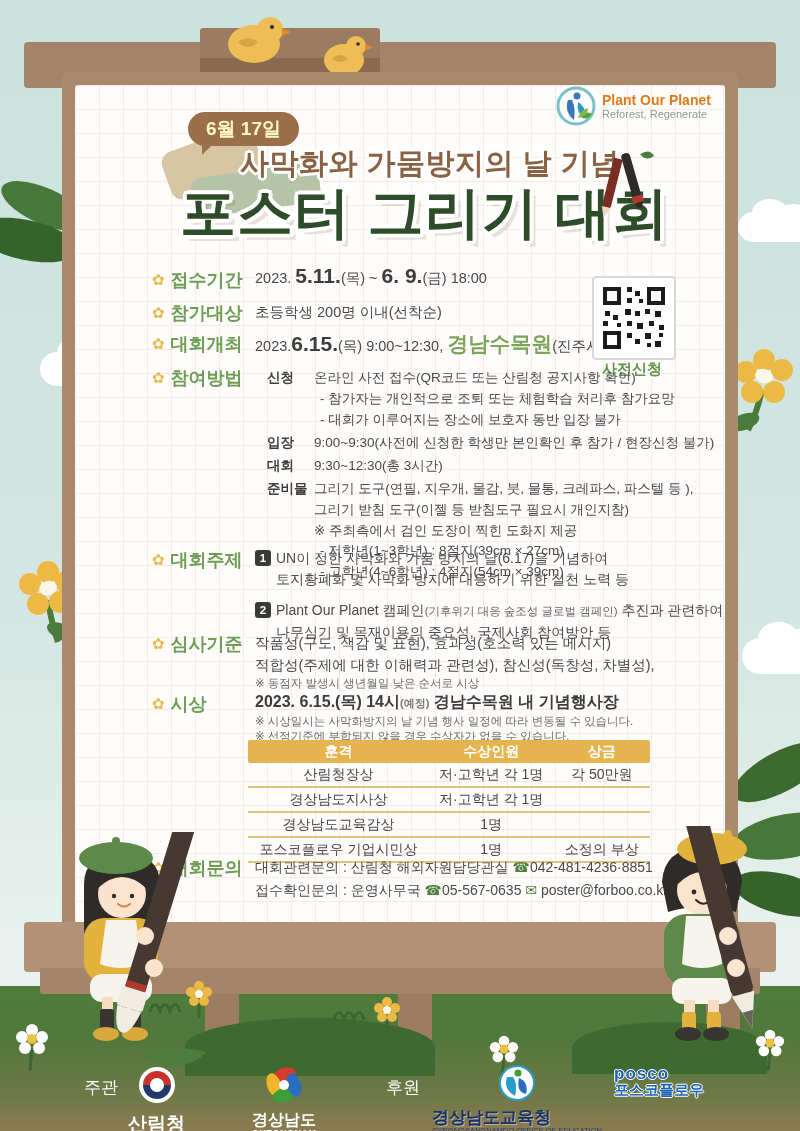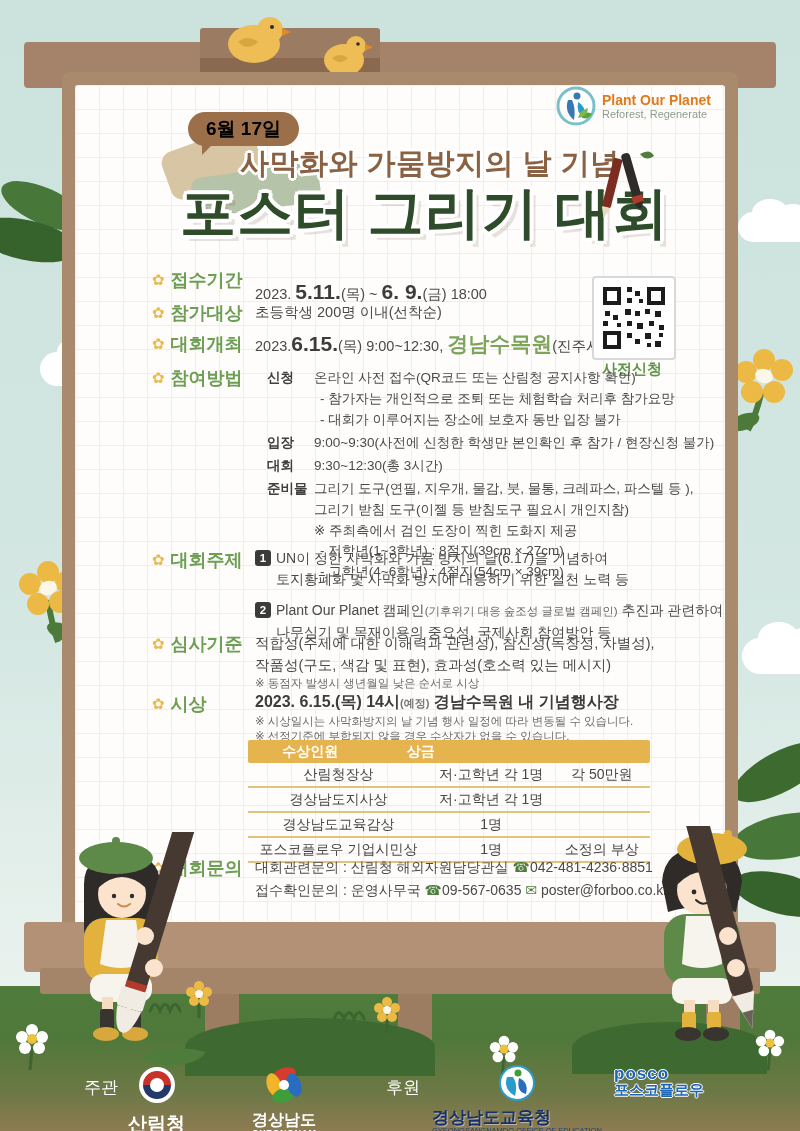--- a/index.html
+++ b/index.html
@@ -22,21 +22,21 @@
   .bottom-bar{left:24px;top:922px;width:752px;height:50px;background:#b29176;border-radius:4px;z-index:8;}
   .bottom-lip{left:40px;top:968px;width:720px;height:26px;background:#a5856a;border-radius:3px;z-index:8;}
 
   
   .ground{left:0;top:986px;width:800px;height:145px;z-index:4;
     background:linear-gradient(180deg,#4f7c3b 0%,#50783b 35%,#6b7845 72%,#8d7b52 100%);}
   .mound{background:#3e6a31;border-radius:50% 50% 0 0;z-index:9;}
 
   
   .date-badge{left:188px;top:112px;height:34px;padding:0 18px;background:#9c6f4b;border-radius:17px;
-    color:#000000;font-weight:bold;font-size:19px;line-height:34px;z-index:10;}
+    color:#fef9c3;font-weight:bold;font-size:19px;line-height:34px;z-index:10;}
   .date-badge:after{content:"";position:absolute;left:14px;bottom:-9px;border:7px solid transparent;border-top-color:#9c6f4b;border-left-color:#9c6f4b;}
   .swash1{left:164px;top:138px;width:96px;height:50px;background:#d8c5a3;border-radius:12px;transform:rotate(-20deg);z-index:9;}
   .swash2{left:192px;top:170px;width:128px;height:40px;background:#b5c4a9;border-radius:10px;transform:rotate(-8deg);z-index:9;}
   .subtitle{left:240px;top:144px;font-size:29px;font-weight:800;color:#8a6143;letter-spacing:0.5px;z-index:10;
     text-shadow:3px 0 #fff,-3px 0 #fff,0 3px #fff,0 -3px #fff,2px 2px #fff,-2px 2px #fff,2px -2px #fff,-2px -2px #fff;}
   .main-title{left:180px;top:176px;font-size:56px;font-weight:900;color:#2e4c29;letter-spacing:1px;z-index:10;
     text-shadow:4px 0 #fff,-4px 0 #fff,0 4px #fff,0 -4px #fff,3px 3px #fff,-3px 3px #fff,3px -3px #fff,-3px -3px #fff,6px 6px 0 rgba(90,70,40,.15);}
 
   .pop-logo{left:556px;top:86px;display:flex;align-items:center;gap:6px;z-index:10;}
   .pop-name{color:#e07a1f;font-weight:bold;font-size:14px;line-height:16px;}
@@ -252,21 +252,21 @@
         <rect x="46" y="50" width="11" height="7" fill="#b23a2c"></rect>
         <path d="M47 57 q4.5 12 9 0z" fill="#2f2b28"></path>
       </g>
     <path d="M58 8 q10 -6 14 2 q-8 6 -14 -2z" fill="#4e7d3e"></path>
   </svg>
 
   <div class="abs sec-label" style="left:152px;top:268px;">
     <span class="flower-ico">✿</span>
     <span>접수기간</span>
   </div>
-  <div class="abs body15 nowrap" style="left:255px;top:280px;">
+  <div class="abs body15 nowrap" style="left:255px;top:264px;">
     <span>2023. </span><span class="bignum">5.11.</span><span>(목) ~ </span><span class="bignum">6. 9.</span><span>(금) 18:00</span>
   </div>
 
   <div class="abs sec-label" style="left:152px;top:301px;">
     <span class="flower-ico">✿</span>
     <span>참가대상</span>
   </div>
   <div class="abs body15 nowrap" style="left:255px;top:303px;">초등학생 200명 이내(선착순)</div>
 
   <div class="abs sec-label" style="left:152px;top:332px;">
@@ -366,39 +366,40 @@
     <div style="padding-left:21px">토지황폐화 및 사막화 방지에 대응하기 위한 실천 노력 등</div>
     <div style="margin-top:10px"><span class="numbox">2</span><span>Plant Our Planet 캠페인</span><span style="font-size:11.5px;color:#666">(기후위기 대응 숲조성 글로벌 캠페인)</span><span> 추진과 관련하여</span></div>
     <div style="padding-left:21px">나무심기 및 목재이용의 중요성, 국제사회 참여방안 등</div>
   </div>
 
   <div class="abs sec-label" style="left:152px;top:632px;">
     <span class="flower-ico">✿</span>
     <span>심사기준</span>
   </div>
   <div class="abs" style="left:255px;top:632px;z-index:10;white-space:nowrap;">
+    <div style="font-size:14.5px;color:#4a4a4a;line-height:22px;">작품성(구도, 색감 및 표현), 효과성(호소력 있는 메시지)</div>
     <div style="font-size:14.5px;color:#4a4a4a;line-height:22px;">적합성(주제에 대한 이해력과 관련성), 참신성(독창성, 차별성),</div>
-    <div style="font-size:14.5px;color:#4a4a4a;line-height:22px;">작품성(구도, 색감 및 표현), 효과성(호소력 있는 메시지)</div>
     <div class="fineprint">※ 동점자 발생시 생년월일 낮은 순서로 시상</div>
   </div>
 
   <div class="abs sec-label" style="left:152px;top:692px;">
     <span class="flower-ico">✿</span>
     <span>시상</span>
   </div>
   <div class="abs nowrap" style="left:255px;top:692px;z-index:10;font-size:16px;font-weight:bold;color:#3c3c3c;">
     <span>2023. 6.15.(목) 14시</span><span style="font-size:11px;color:#777;">(예정)</span><span> 경남수목원 내 기념행사장</span>
   </div>
   <div class="abs" style="left:255px;top:714px;z-index:10;white-space:nowrap;">
     <div class="fineprint">※ 시상일시는 사막화방지의 날 기념 행사 일정에 따라 변동될 수 있습니다.</div>
     <div class="fineprint">※ 선정기준에 부합되지 않을 경우 수상자가 없을 수 있습니다.</div>
   </div>
 
   <div class="abs aw-table">
     <div class="aw-head">
+      <div class="aw-c1">훈격</div>
       <div class="aw-c2">수상인원</div>
       <div class="aw-c3">상금</div>
     </div>
     <div class="aw-row">
       <div class="aw-c1">산림청장상</div>
       <div class="aw-c2">저·고학년 각 1명</div>
       <div class="aw-c3">각 50만원</div>
     </div>
     <div class="aw-row">
       <div class="aw-c1">경상남도지사상</div>
@@ -419,21 +420,21 @@
 
   <div class="abs sec-label" style="left:152px;top:856px;">
     <span class="flower-ico">✿</span>
     <span>대회문의</span>
   </div>
   <div class="abs nowrap" style="left:255px;top:856px;z-index:10;font-size:14px;color:#4a4a4a;line-height:23px;">
     <div>
       <span>대회관련문의 : 산림청 해외자원담당관실 </span><span class="green-ico">☎</span><span>042-481-4236·8851</span>
     </div>
     <div>
-      <span>접수확인문의 : 운영사무국 </span><span class="green-ico">☎</span><span>09-567-0635</span><span> </span><span class="green-ico">✉</span><span> </span><span>poster@forboo.co.kr</span>
+      <span>접수확인문의 : 운영사무국 </span><span class="green-ico">☎</span><span>05-567-0635</span><span> </span><span class="green-ico">✉</span><span> </span><span>poster@forboo.co.kr</span>
     </div>
   </div>
 
   <svg class="abs" style="left:46px;top:832px;z-index:10;" width="168" height="238" viewBox="0 0 168 238">
     <path d="M38 52 q0 -30 38 -30 q38 0 38 30 l0 44 q0 14 -14 14 l-48 0 q-14 0 -14 -14 z" fill="#2e2b29"></path>
     <circle cx="76" cy="62" r="24" fill="#fbe3cd"></circle>
     <path d="M52 56 q-2 -22 24 -22 q26 0 24 22 q-12 -11 -24 -11 q-12 0 -24 11z" fill="#2e2b29"></path>
     <ellipse cx="70" cy="26" rx="37" ry="16" fill="#5d8a49"></ellipse>
     <circle cx="70" cy="9" r="4" fill="#5d8a49"></circle>
     <circle cx="68" cy="64" r="2.2" fill="#2e2b29"></circle>

